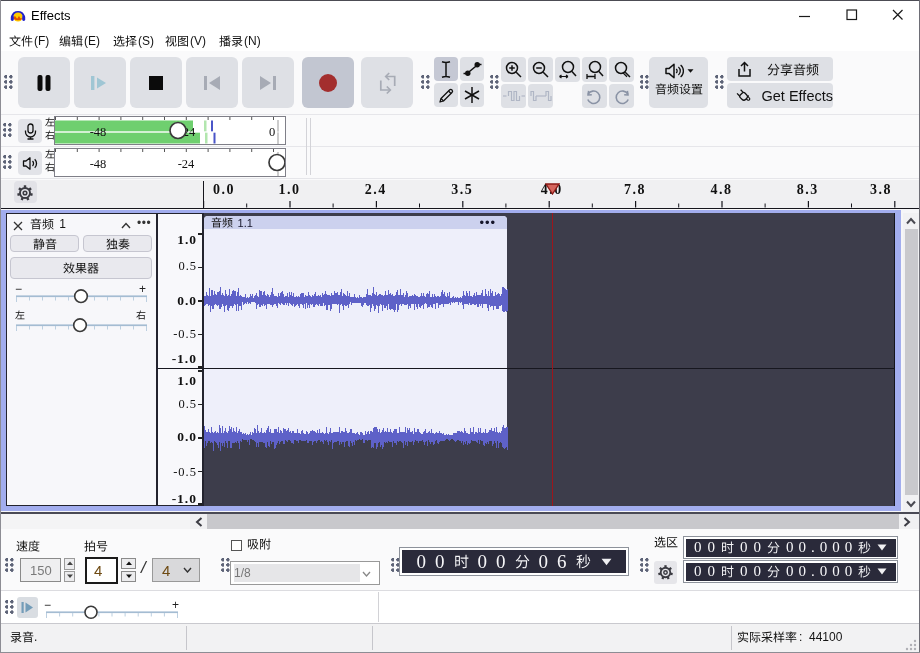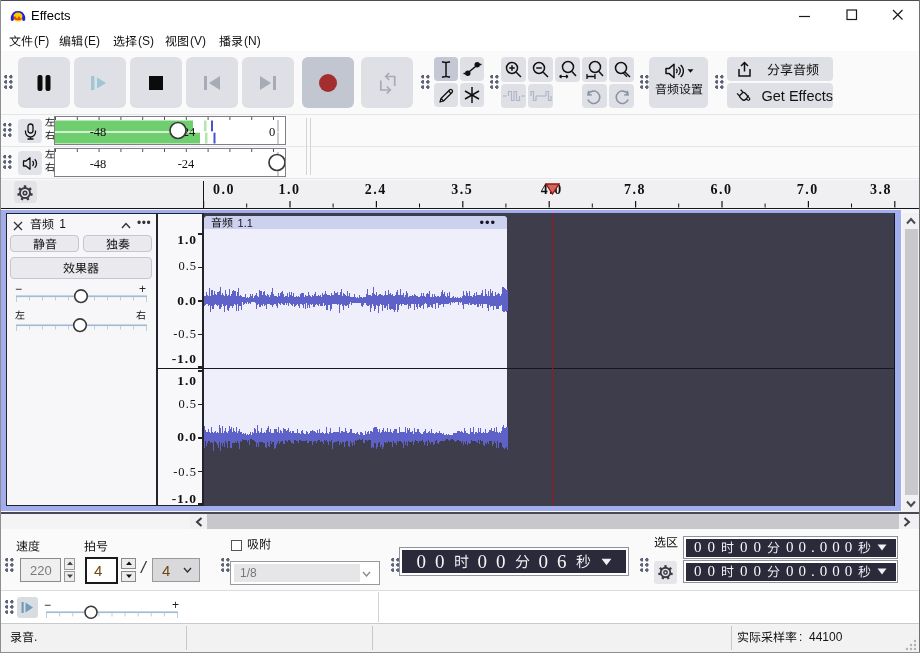--- a/index.html
+++ b/index.html
@@ -421,22 +421,22 @@
       <rect x="807.8" y="21" width="1.2" height="6.5" fill="#15151c"></rect>
       <rect x="851.0" y="23.5" width="1" height="4" fill="#15151c"></rect>
       <rect x="894.2" y="21" width="1.2" height="6.5" fill="#15151c"></rect>
     </svg>
     <div class="tick-lbl" style="left:224px;top:190px">0.0</div>
     <div class="tick-lbl" style="left:289.4px;top:190px">1.0</div>
     <div class="tick-lbl" style="left:375.8px;top:190px">2.4</div>
     <div class="tick-lbl" style="left:462.2px;top:190px">3.5</div>
     <div class="tick-lbl" style="left:551.8px;top:190px">4.0</div>
     <div class="tick-lbl" style="left:635.0px;top:190px">7.8</div>
-    <div class="tick-lbl" style="left:721.4px;top:190px">6.0</div>
-    <div class="tick-lbl" style="left:807.8px;top:190px">7.0</div>
+    <div class="tick-lbl" style="left:721.4px;top:190px">4.8</div>
+    <div class="tick-lbl" style="left:807.8px;top:190px">8.3</div>
     <div class="tick-lbl" style="left:881px;top:190px">3.8</div>
 <svg class="abs" style="left:545px;top:183px" width="15" height="12" viewBox="0 0 15 12">
       <path d="M1 1 L14 1 L7.5 11 Z" fill="#d4655d" stroke="#8c1a16" stroke-width="1.3"></path>
     </svg>
 
 <div class="abs" style="left:0;top:209px;width:920px;height:305px;background:#f6f6f8"></div>
 
 <div class="abs" style="left:1px;top:210px;width:900px;height:301px;background:#a2adee"></div>
 
 <div class="abs" style="left:6px;top:213px;width:889px;height:293px;background:#3d3d4b;border-right:1.5px solid #15151c"></div>
@@ -591,21 +591,21 @@
     </svg>
 
 <div class="abs" style="left:0;top:529px;width:920px;height:61px;background:#fafafb"></div>
 <div class="grip" style="left:5px;top:558px"></div>
 <div class="abs" style="left:16px;top:540px">
       <svg class="cj" style="width:24.0px;height:12px" viewBox="0 0 2000 1000" fill="#141414">
         <use href="#g24" transform="translate(0,880) scale(1,-1)"></use>
         <use href="#g25" transform="translate(1000,880) scale(1,-1)"></use>
       </svg>
     </div>
-<div class="abs" style="left:20px;top:558px;width:41px;height:24px;background:#efeff0;border:1px solid #8a8a8a;font-size:13px;color:#7a7a7a;display:flex;align-items:center;padding-left:9px">220</div>
+<div class="abs" style="left:20px;top:558px;width:41px;height:24px;background:#efeff0;border:1px solid #8a8a8a;font-size:13px;color:#7a7a7a;display:flex;align-items:center;padding-left:9px">150</div>
 <div class="abs" style="left:64px;top:558px;width:11px;height:24px">
       <div style="position:absolute;left:0;top:0px;width:11px;height:11.5px;background:#ececee;border:1px solid #9a9a9a;display:flex;align-items:center;justify-content:center">
         <svg width="8" height="5" viewBox="0 0 8 5">
           <path d="M1 4 L4 0.5 L7 4 Z" fill="#444"></path>
         </svg>
       </div>
       <div style="position:absolute;left:0;top:12.5px;width:11px;height:11.5px;background:#ececee;border:1px solid #9a9a9a;display:flex;align-items:center;justify-content:center">
         <svg width="8" height="5" viewBox="0 0 8 5">
           <path d="M1 0.5 L4 4 L7 0.5 Z" fill="#444"></path>
         </svg>
@@ -638,21 +638,21 @@
 </div>
 <div class="grip" style="left:221px;top:558px"></div>
 <div class="abs" style="left:231px;top:540px;width:11px;height:11px;background:#fff;border:1px solid #555"></div>
 <div class="abs" style="left:247px;top:538px">
       <svg class="cj" style="width:24.0px;height:12px" viewBox="0 0 2000 1000" fill="#141414">
         <use href="#g28" transform="translate(0,880) scale(1,-1)"></use>
         <use href="#g29" transform="translate(1000,880) scale(1,-1)"></use>
       </svg>
     </div>
 <div class="abs" style="left:230px;top:561px;width:150px;height:24px;background:#fff;border:1px solid #999">
-  <div class="abs" style="left:3px;top:2px;width:126px;height:18px;background:#e6e6e8;display:flex;align-items:center;padding-left:6px;font-size:12px;color:#777">1/8</div>
+  <div class="abs" style="left:3px;top:2px;width:126px;height:18px;background:#e6e6e8;display:flex;align-items:center;font-size:12px;color:#777">1/8</div>
   <svg style="position:absolute;right:8px;top:9px" width="9" height="6" viewBox="0 0 9 6">
         <path d="M1 1 L4.5 5 L8 1" fill="none" stroke="#888" stroke-width="1.3"></path>
       </svg>
 </div>
 <div class="grip" style="left:391px;top:558px"></div>
 <div class="darkfield" style="left:399px;top:547px;width:230px;height:29px">
   <div class="darkinner" style="gap:9px">
     <span class="dig" style="font-size:19px;letter-spacing:9px;margin-right:-9px">00</span>
         <svg class="cj" style="width:15.0px;height:15px" viewBox="0 0 1000 1000" fill="#f6f6f8">
           <use href="#g30" transform="translate(0,880) scale(1,-1)"></use>

